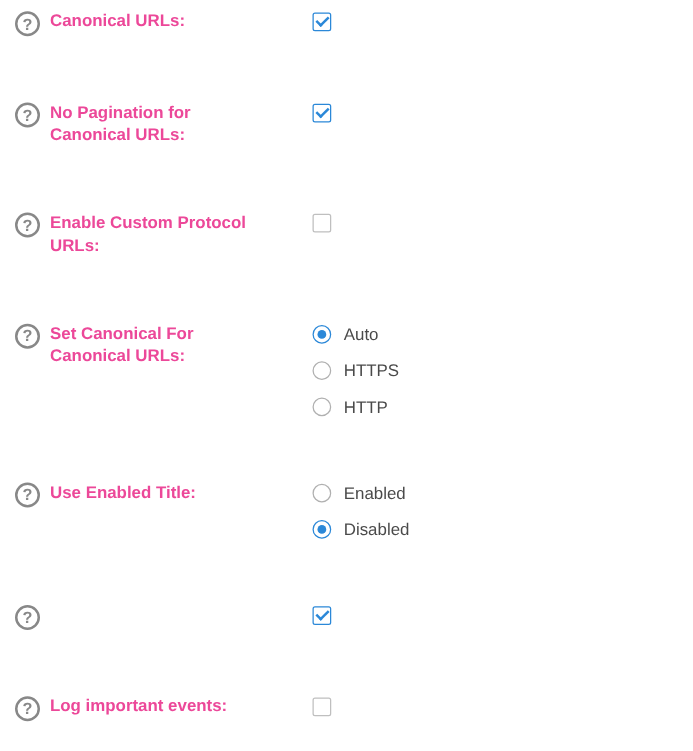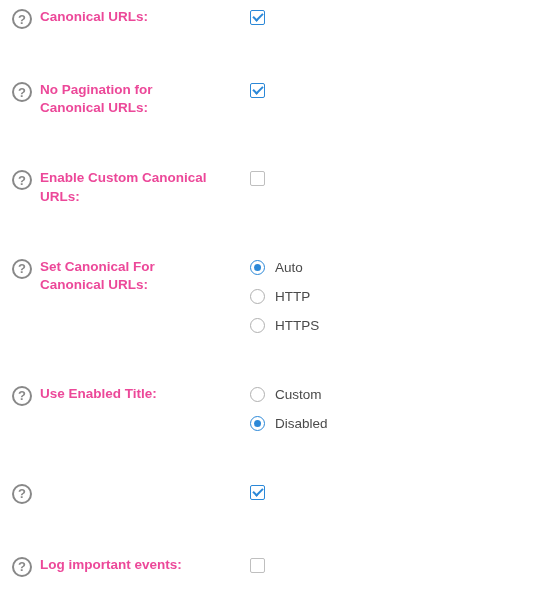--- a/index.html
+++ b/index.html
@@ -125,56 +125,56 @@
     <div class="row">
       <div class="label-col">
         <span class="help-icon">?</span>
         <span class="label-text">No Pagination for Canonical URLs:</span>
       </div>
       <div class="control-col"><span class="checkbox checked"></span></div>
     </div>
     <div class="row">
       <div class="label-col">
         <span class="help-icon">?</span>
-        <span class="label-text">Enable Custom Canonical URLs:</span>
+        <span class="label-text">Enable Custom Protocol URLs:</span>
       </div>
       <div class="control-col"><span class="checkbox"></span></div>
     </div>
     <div class="row">
       <div class="label-col">
         <span class="help-icon">?</span>
         <span class="label-text">Set Canonical For Canonical URLs:</span>
       </div>
       <div class="control-col">
         <div class="radio-group">
           <div class="radio-opt">
             <span class="radio selected"></span>
             <span class="opt-label">Auto</span>
           </div>
           <div class="radio-opt">
             <span class="radio"></span>
-            <span class="opt-label">HTTP</span>
+            <span class="opt-label">HTTPS</span>
           </div>
           <div class="radio-opt">
             <span class="radio"></span>
-            <span class="opt-label">HTTPS</span>
+            <span class="opt-label">HTTP</span>
           </div>
         </div>
       </div>
     </div>
     <div class="row">
       <div class="label-col">
         <span class="help-icon">?</span>
         <span class="label-text">Use Enabled Title:</span>
       </div>
       <div class="control-col">
         <div class="radio-group">
           <div class="radio-opt">
             <span class="radio"></span>
-            <span class="opt-label">Custom</span>
+            <span class="opt-label">Enabled</span>
           </div>
           <div class="radio-opt">
             <span class="radio selected"></span>
             <span class="opt-label">Disabled</span>
           </div>
         </div>
       </div>
     </div>
     <div class="row">
       <div class="label-col">

